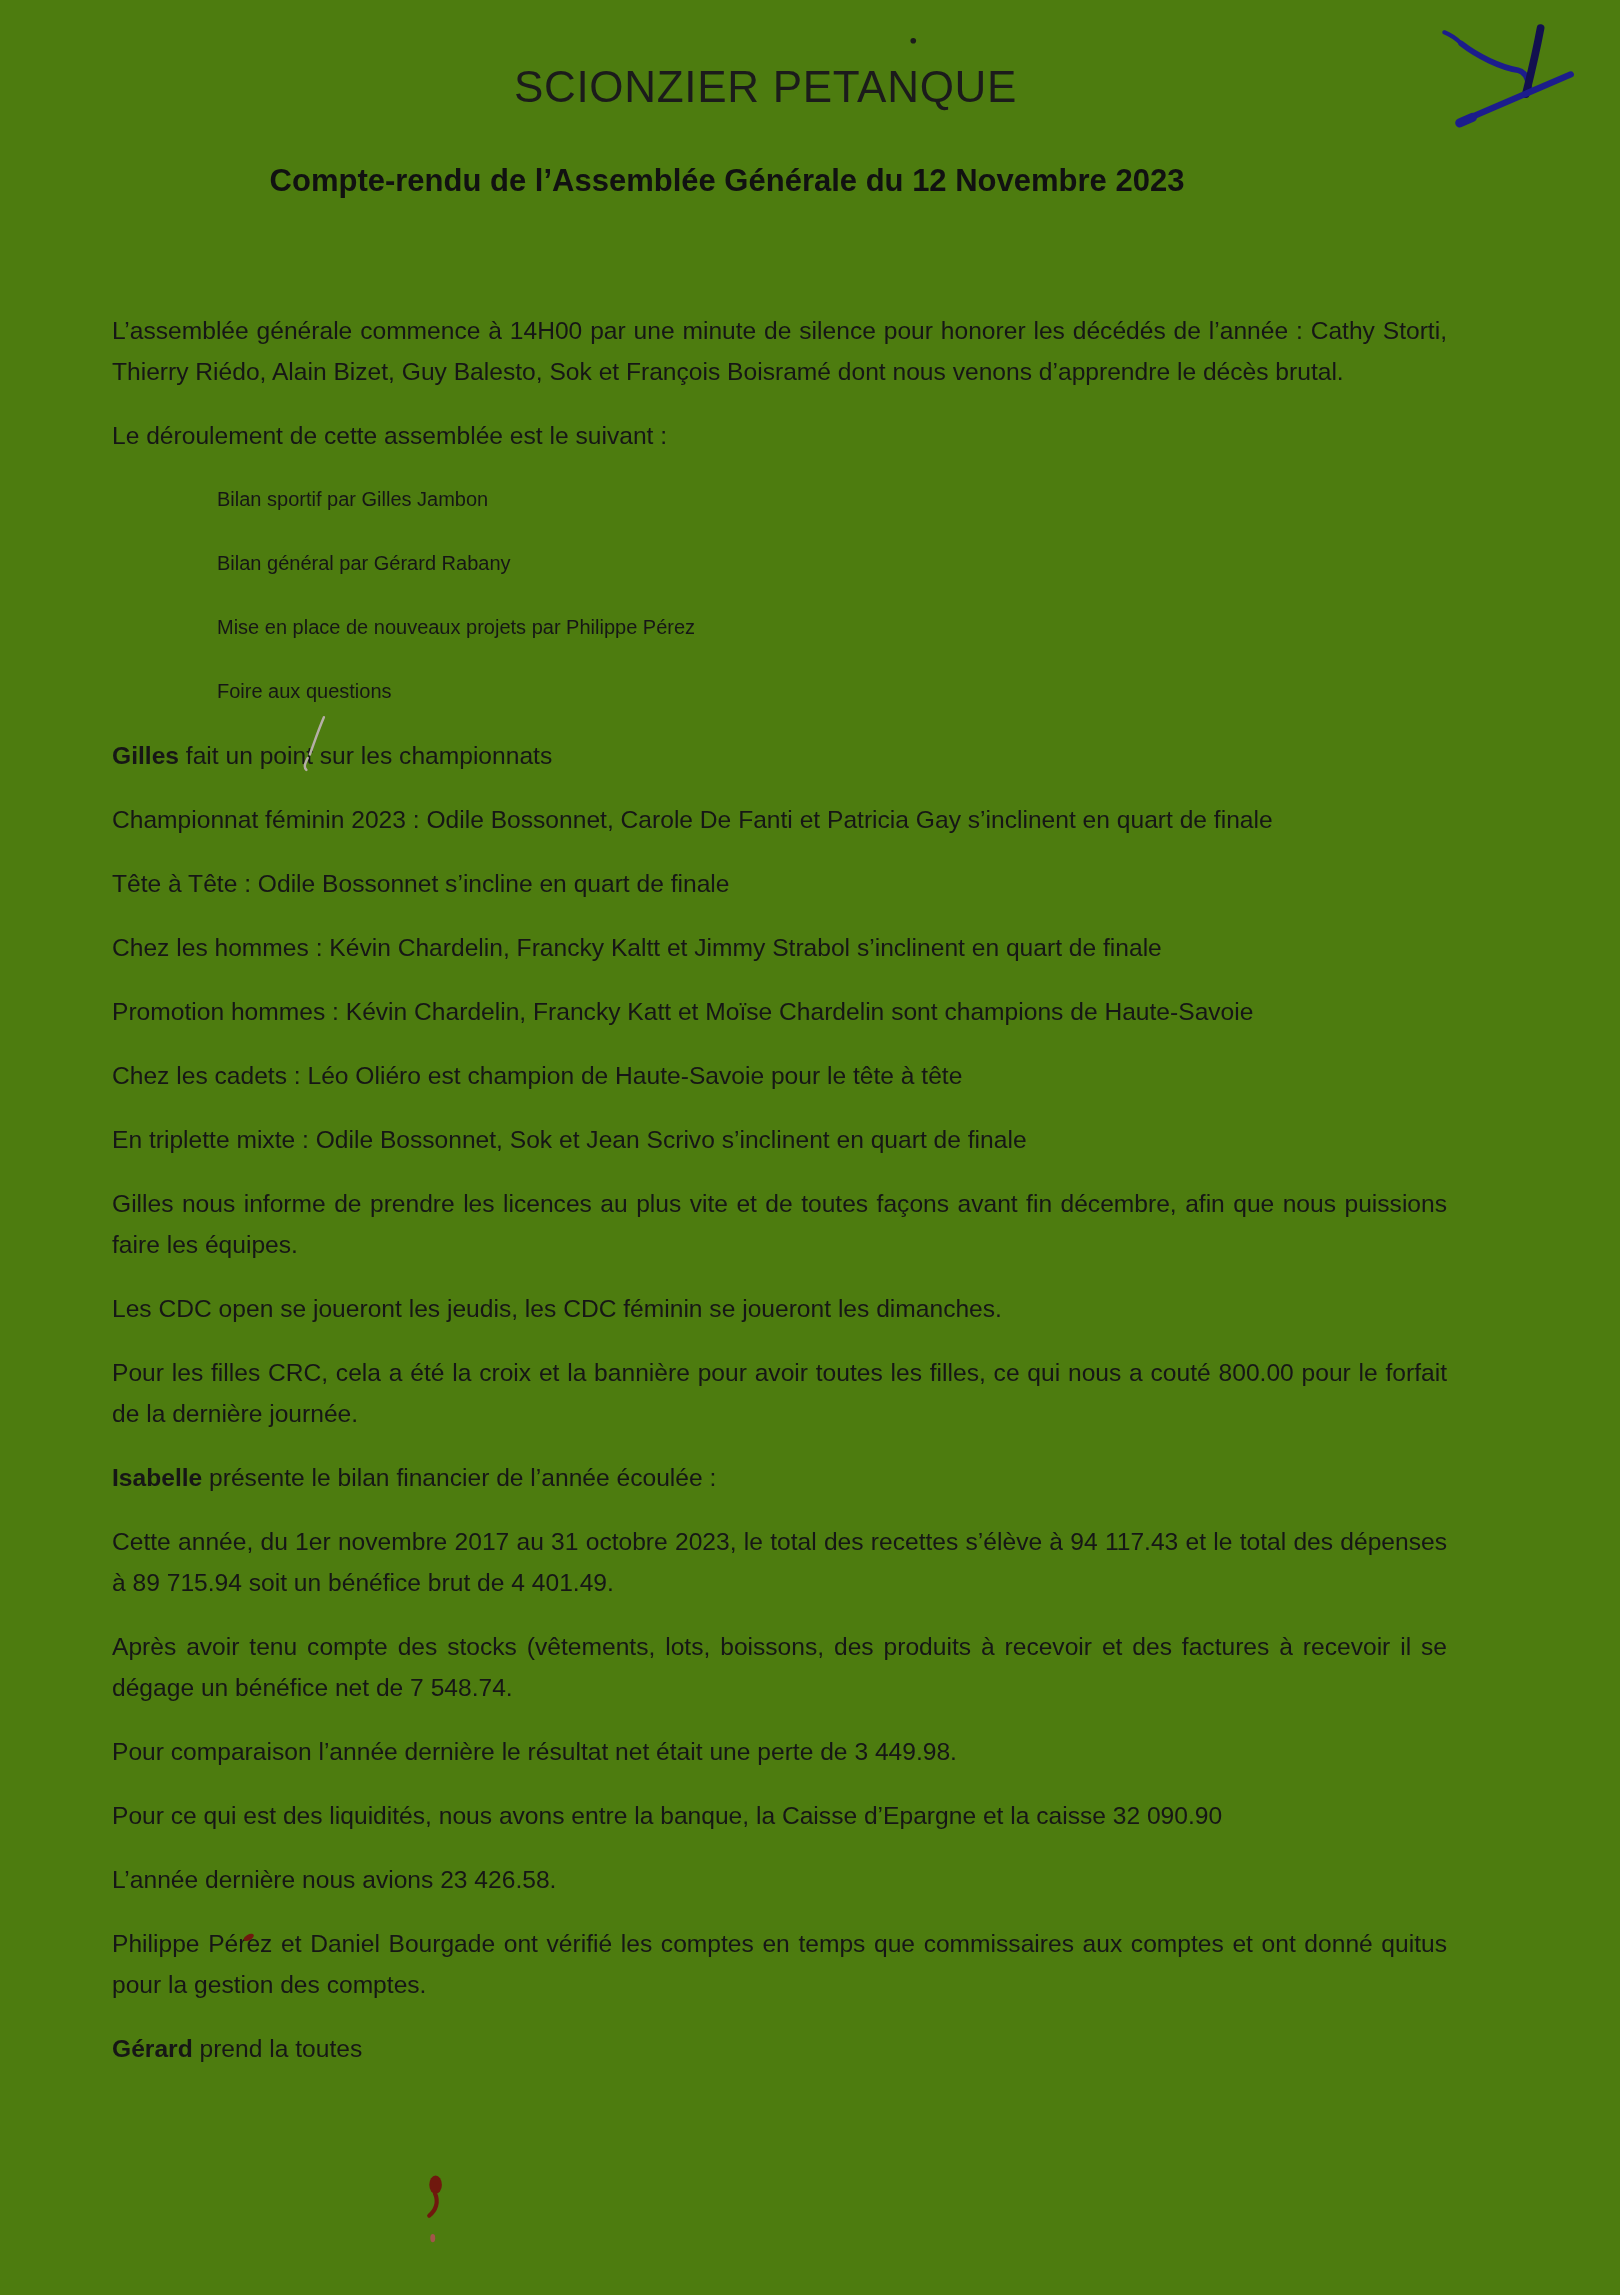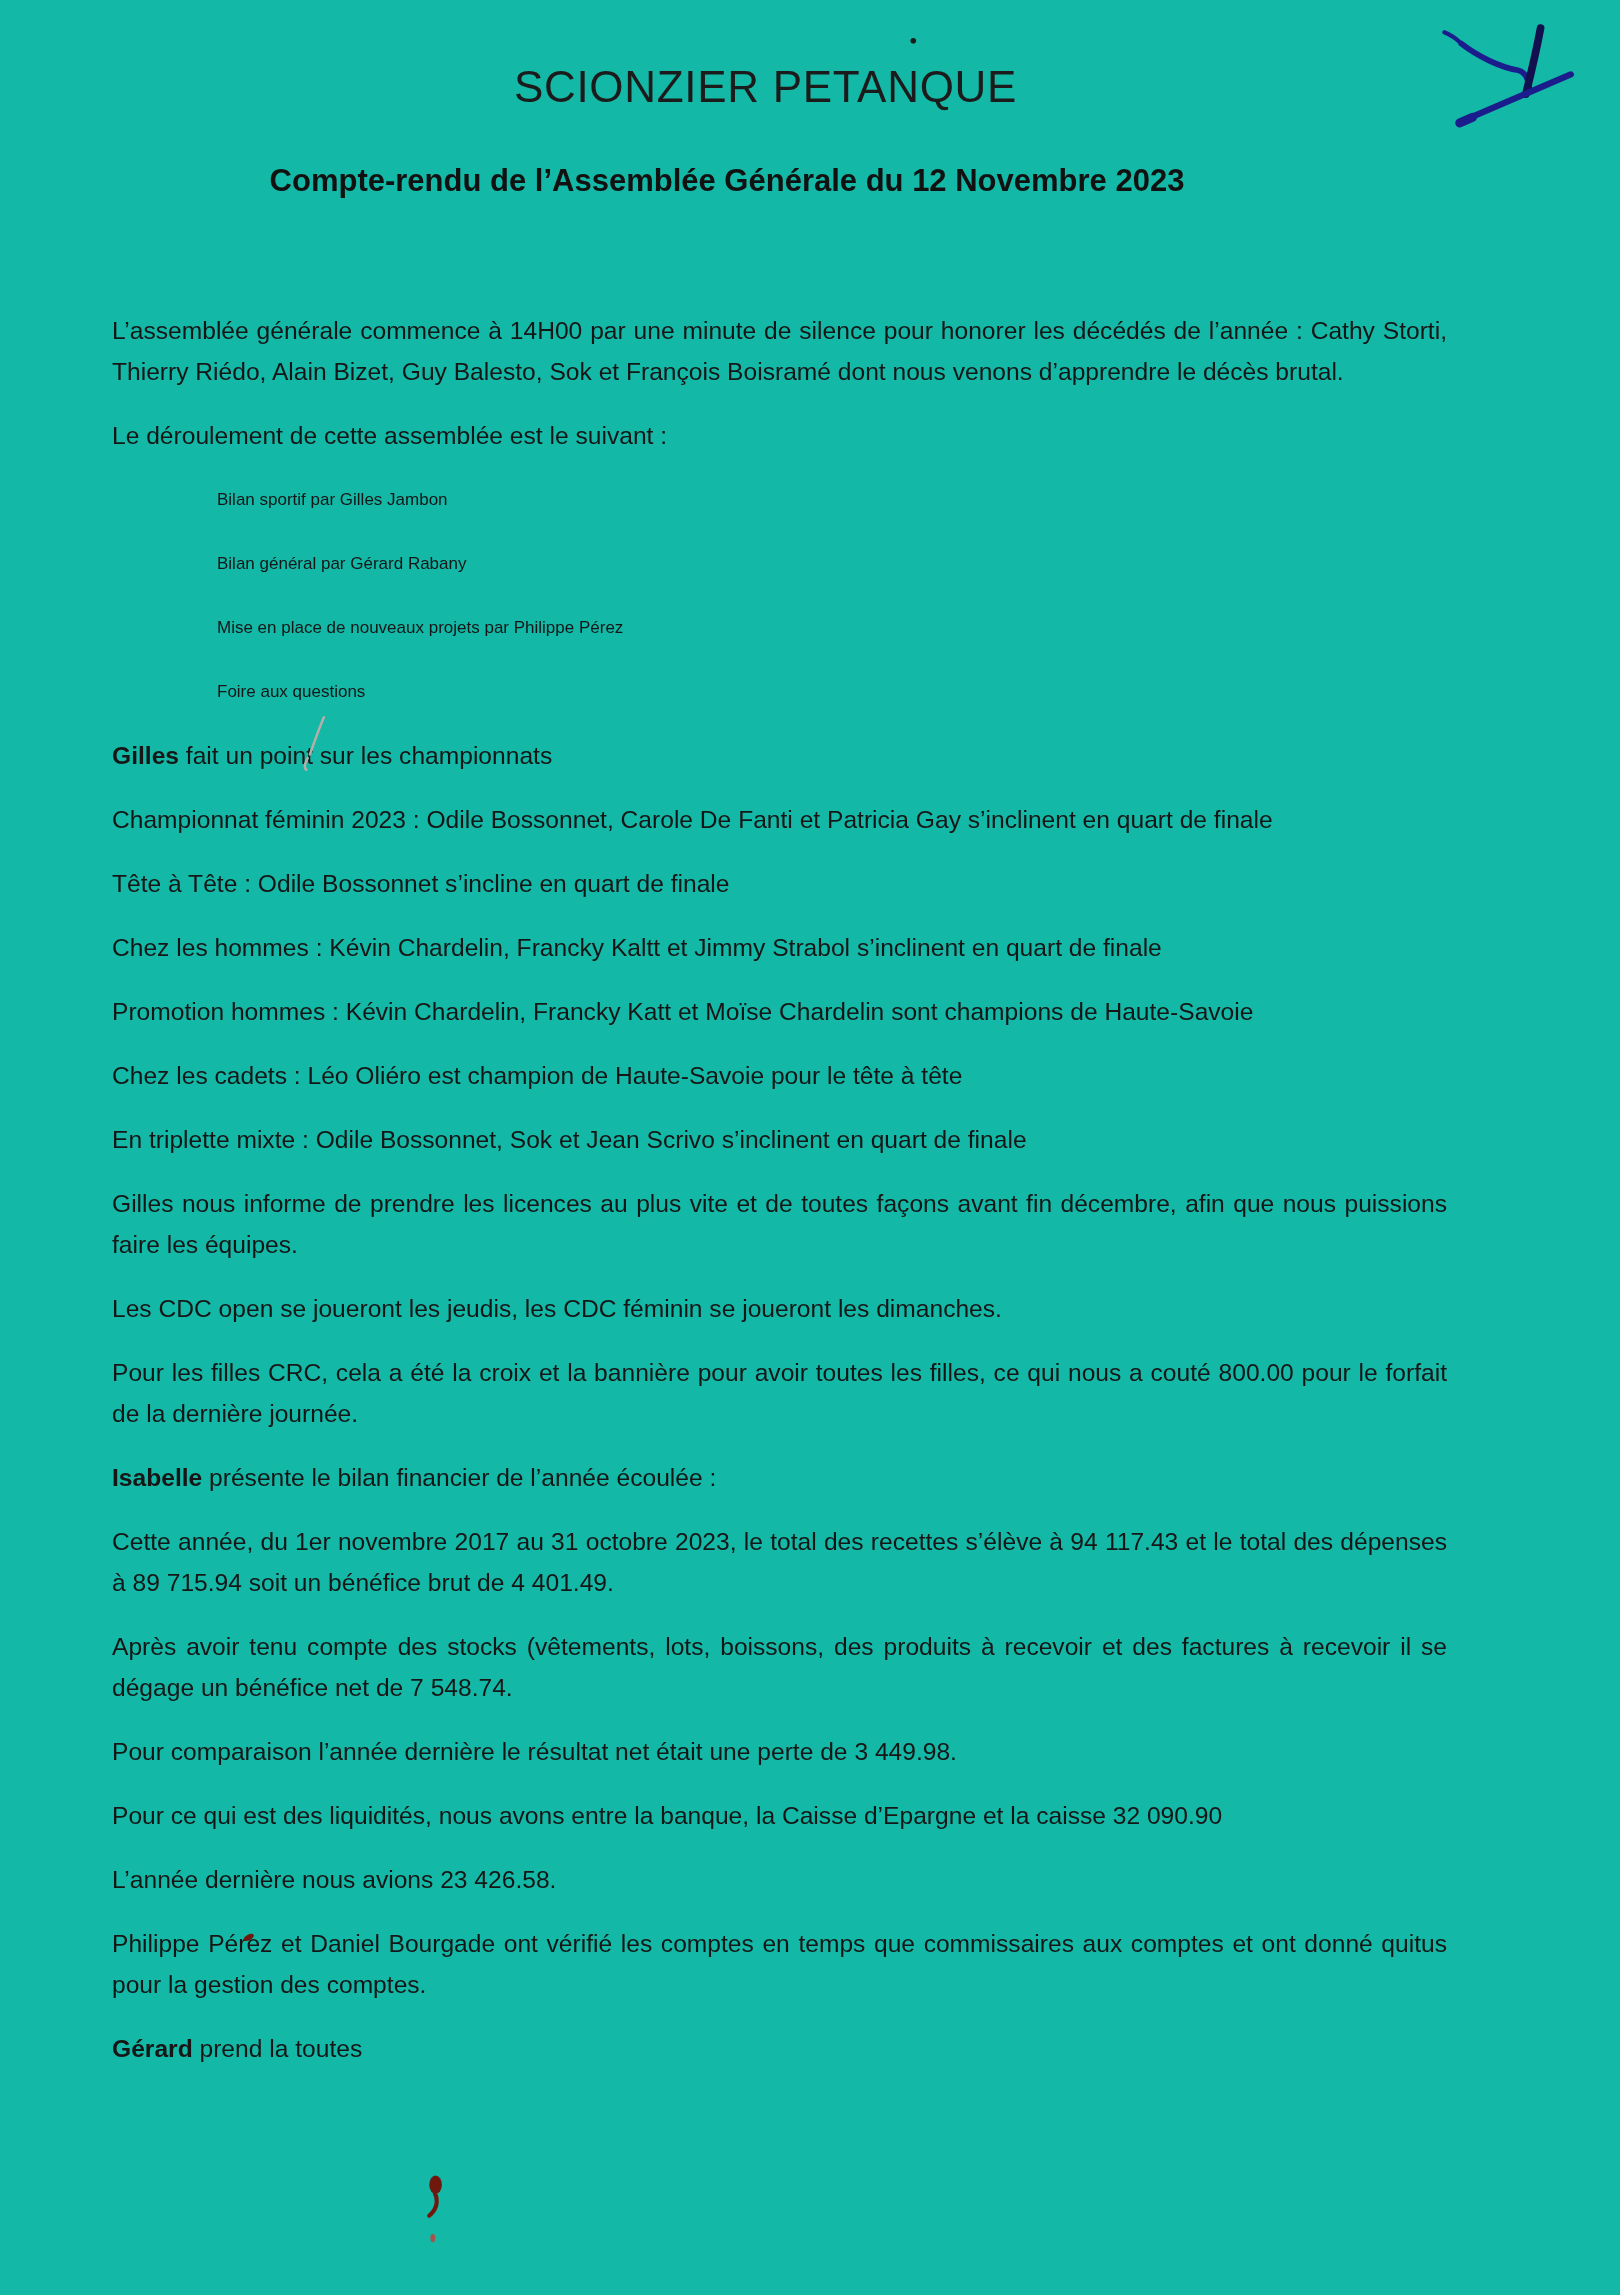--- a/index.html
+++ b/index.html
@@ -1,19 +1,19 @@
 <!DOCTYPE html>
 <html lang="fr" style="font-size:11.2px"><head>
 <meta charset="utf-8">
 <style>
   html,body{margin:0;padding:0;background:#e8e8e8;}
   .page{
     position:relative;
     width:1620px;height:2295px;
-    background:#14b8a6;
+    background:#4d7c0f;
     font-family:"Liberation Sans", sans-serif;
     color:#161616;
     overflow:hidden;
   }
   .content{
     position:absolute;
     left:112px; right:173px; top:62px;
   }
   h1.title{
     font-size:44px; font-weight:400; letter-spacing:0.7px;
@@ -25,21 +25,21 @@
     text-align:center; margin:51px 105px 0 0; color:#111;
   }
   .body-text{margin-top:111px;}
   .para{
     font-size:24.6px; line-height:41px;
     text-align:justify; margin:0 0 23px 0;
   }
   .para.single{text-align:left;}
   .para strong{font-weight:700;}
   .agenda-item{
-    font-size:17px; line-height:41px;
+    font-size:20px; line-height:41px;
     margin:0 0 23px 105px; text-align:left;
   }
   svg.ink{
     position:absolute; inset:0;
     pointer-events:none;
   }
 </style>
 </head>
 <body>
 

